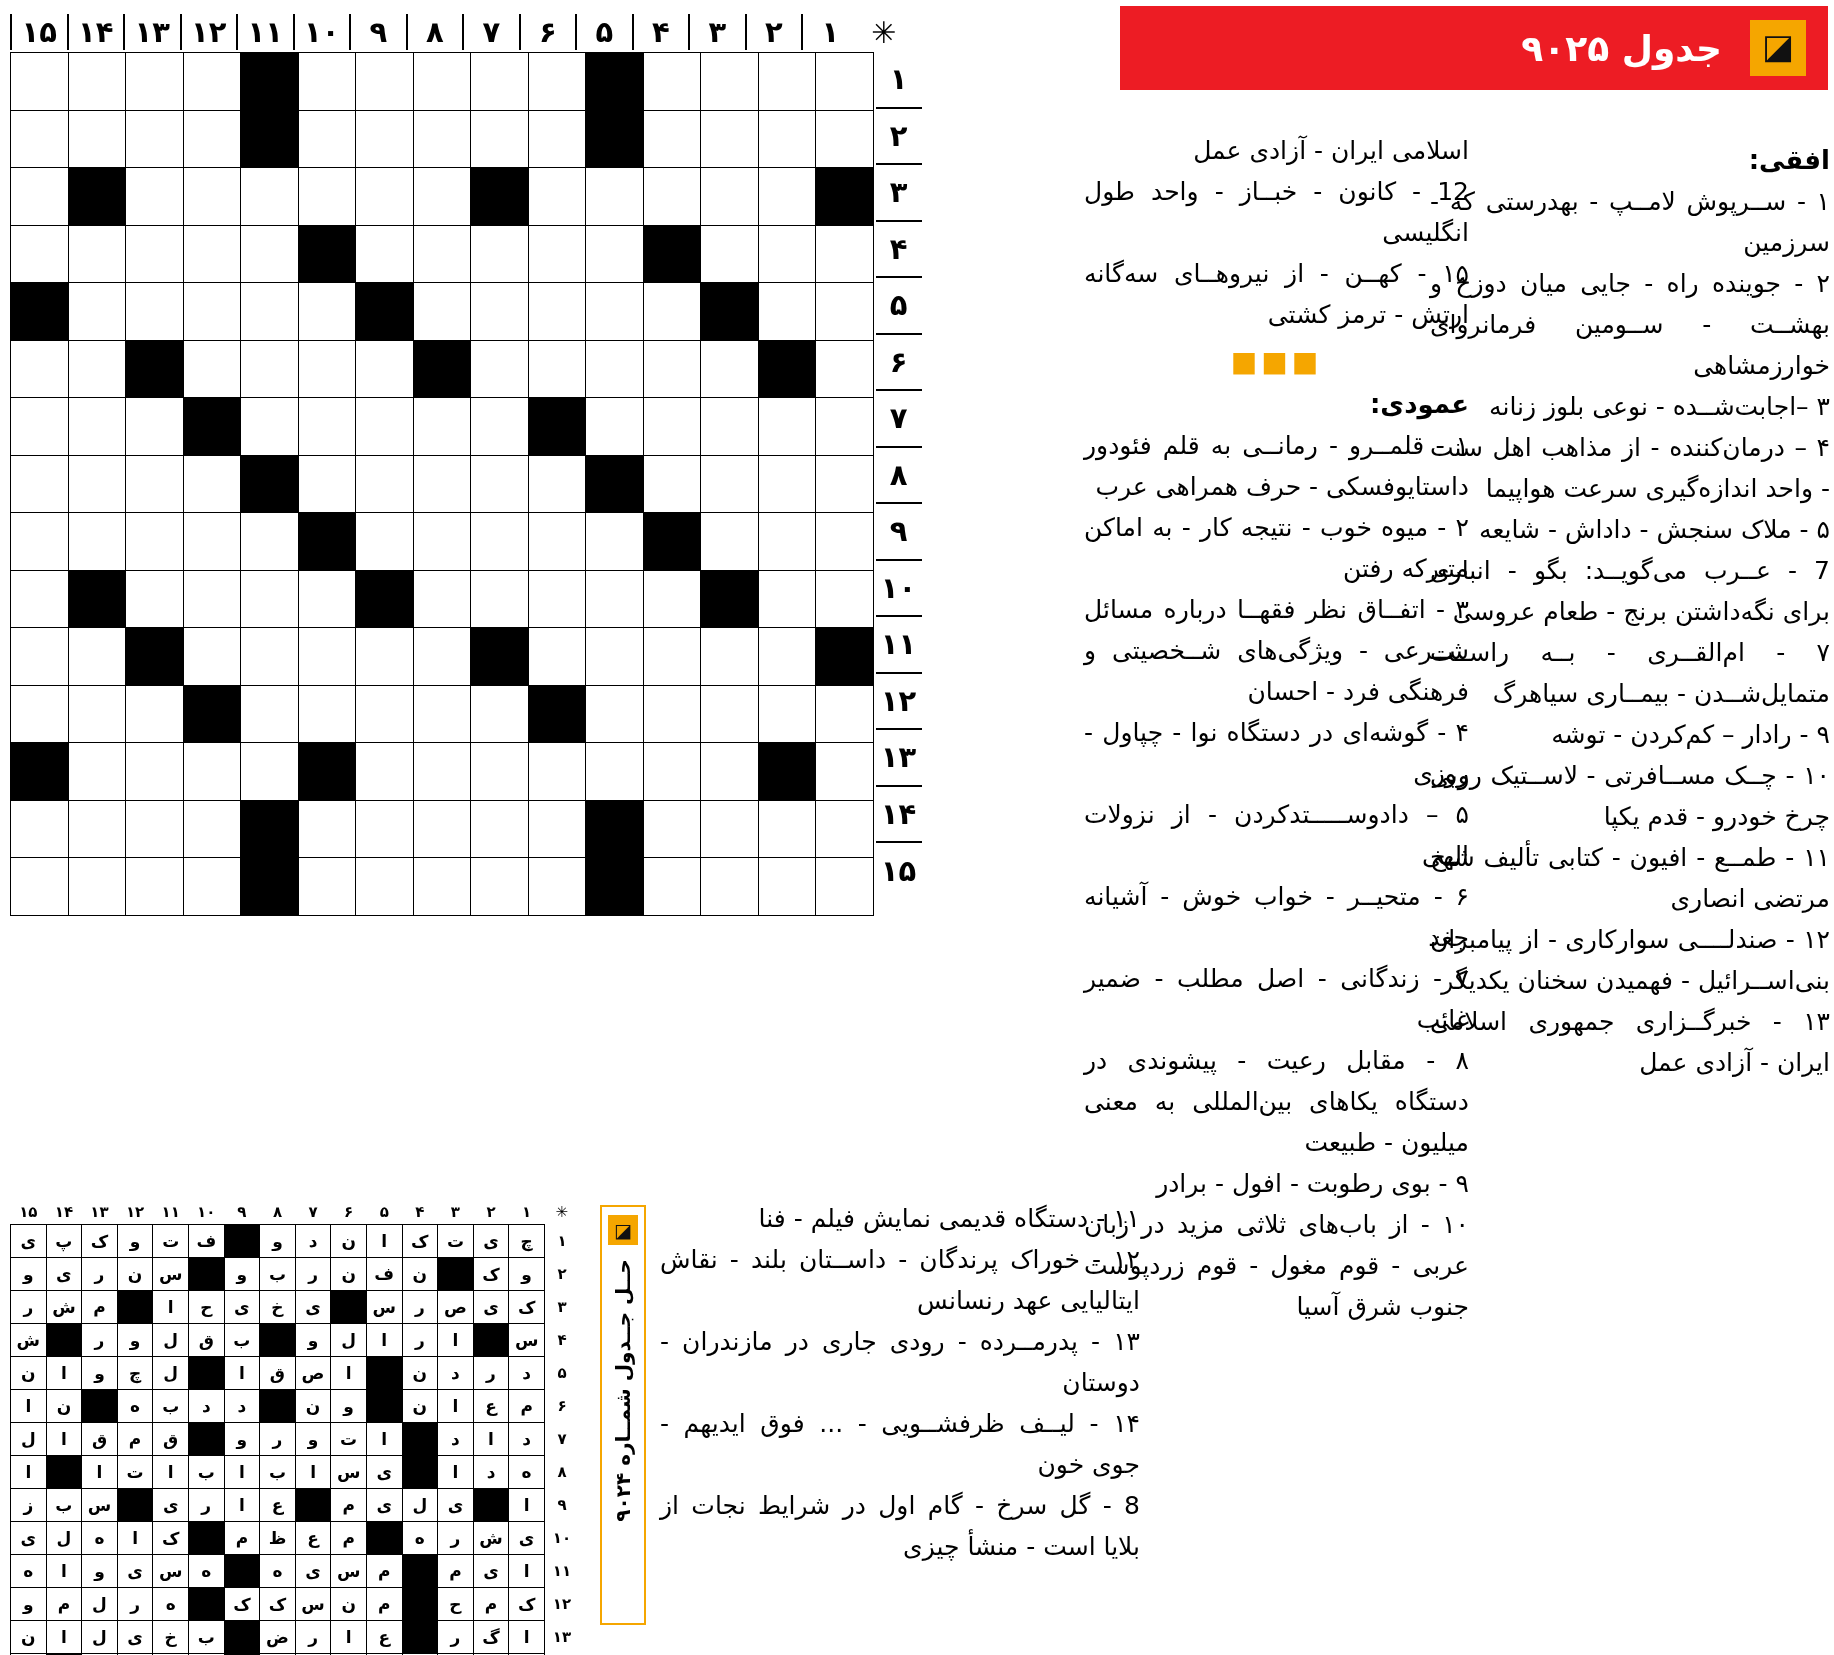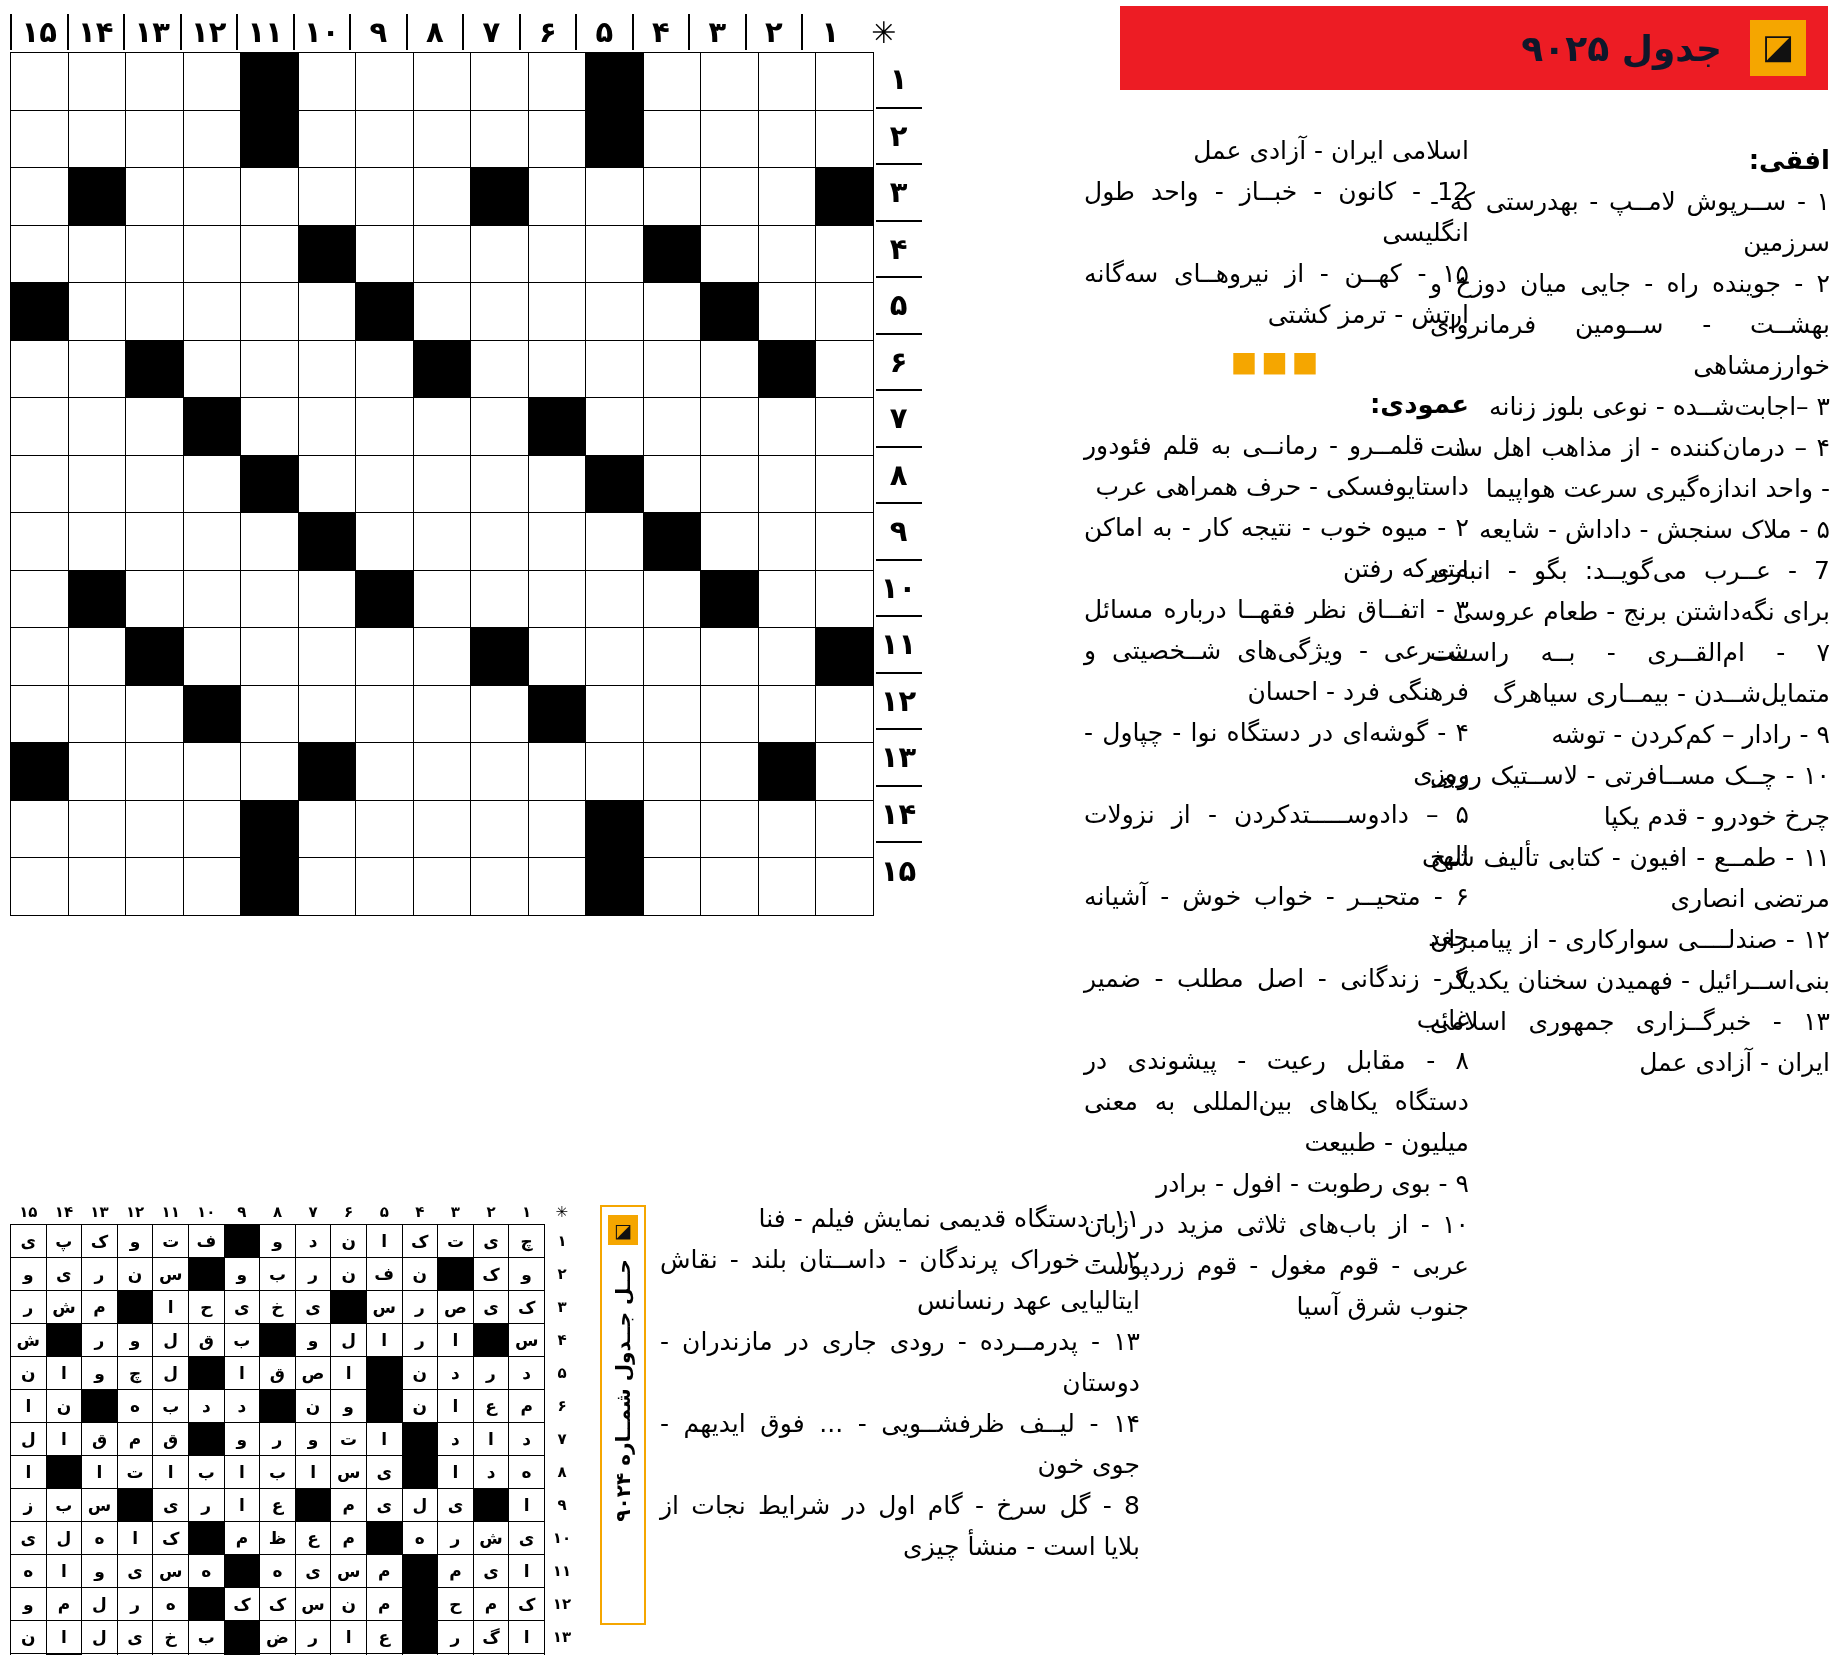--- a/index.html
+++ b/index.html
@@ -12,21 +12,21 @@
   }
   .page{position:relative;width:1834px;height:1655px;}
 
   
   .banner{
     position:absolute;left:1120px;top:6px;width:708px;height:84px;
     background:#ed1c24;display:flex;align-items:center;justify-content:flex-start;
     flex-direction:row;
   }
   .banner-title{
-    color:#0f172a;font-size:36px;font-weight:bold;letter-spacing:1px;
+    color:#ffffff;font-size:36px;font-weight:bold;letter-spacing:1px;
     margin-right:28px;direction:rtl;
   }
   .banner-logo{
     width:56px;height:56px;background:#f5a600;margin-right:22px;margin-left:0;
     display:flex;align-items:center;justify-content:center;position:relative;
   }
   .banner-logo .glyph{
     color:#111;font-size:34px;font-weight:bold;line-height:1;
     transform:translateY(-2px);
   }

